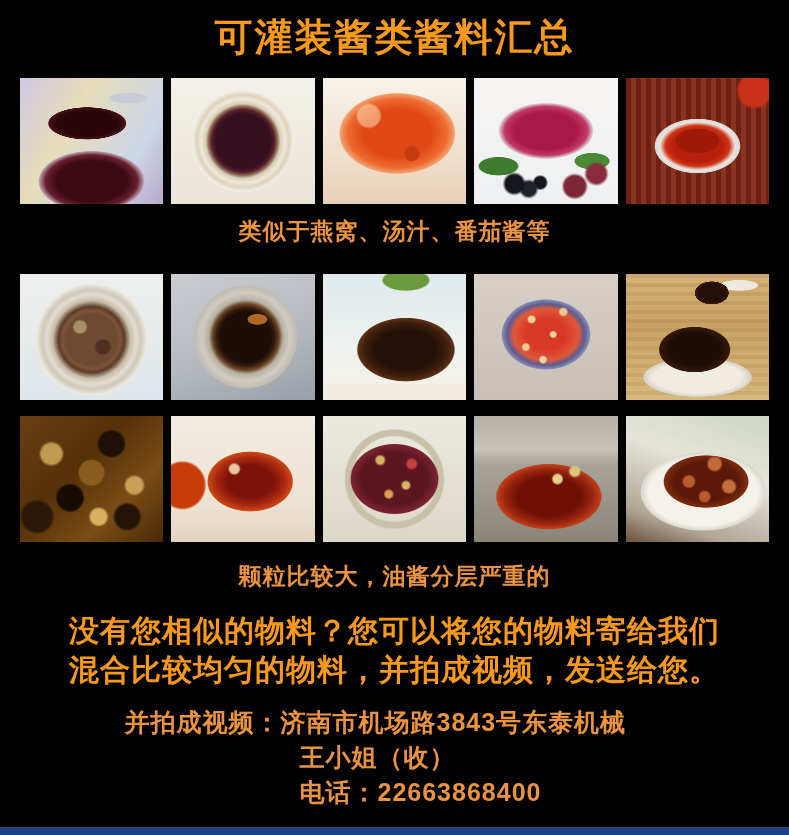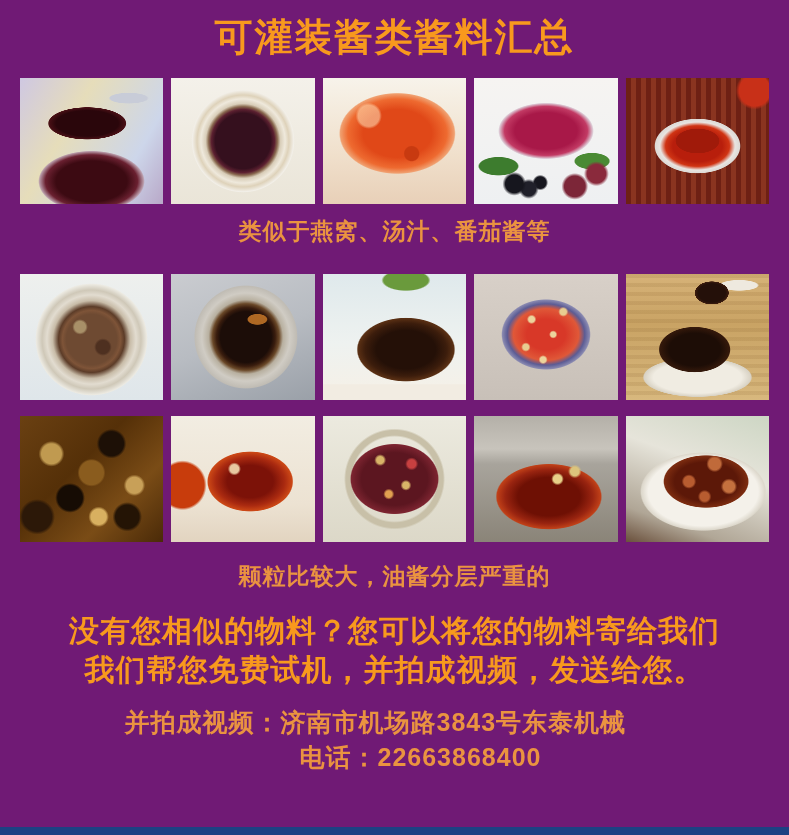--- a/index.html
+++ b/index.html
@@ -1,21 +1,21 @@
 <!DOCTYPE html>
 <html><head>
 <meta charset="utf-8">
 <style>
   html,body{margin:0;padding:0;background:#333;}
   *{box-sizing:border-box;}
   .page{
     position:relative;
     width:789px;height:835px;
     margin:0 auto;
-    background:#701a75;
+    background:#000000;
     overflow:hidden;
     font-family:"Liberation Sans","DejaVu Sans",sans-serif;
     display:flex;flex-direction:column;
   }
   .title{
     margin:12px 0 0 0;
     height:50px;
     display:flex;align-items:center;justify-content:center;
     font-size:38px;font-weight:900;letter-spacing:2px;
     color:#f8991d;
@@ -182,22 +182,23 @@
     <div class="tile t31" title="chunky-oily-sauce-closeup-photo"></div>
     <div class="tile t32" title="chili-chunk-oil-bowl-photo"></div>
     <div class="tile t33" title="chili-flake-sauce-jar-top-photo"></div>
     <div class="tile t34" title="chili-oil-garlic-bowl-photo"></div>
     <div class="tile t35" title="peanut-chili-sauce-bowl-photo"></div>
   </div>
   <p class="caption cap3">颗粒比较大，油酱分层严重的</p>
 
   <div class="promo">
     <p>没有您相似的物料？您可以将您的物料寄给我们</p>
-    <p>我们帮您免费试机，并拍成视频，发送给您。</p>
+    <p>混合比较均匀的物料，并拍成视频，发送给您。</p>
   </div>
 
   <div class="contact">
     <p><span>并拍成视频：</span><span>济南市机场路3843号东泰机械</span></p>
+    <p class="indent">王小姐（收）</p>
     <p class="indent"><span>电话：</span><span>22663868400</span></p>
   </div>
 
   <div class="bottom-strip"></div>
 </div>
 
 </body></html>

